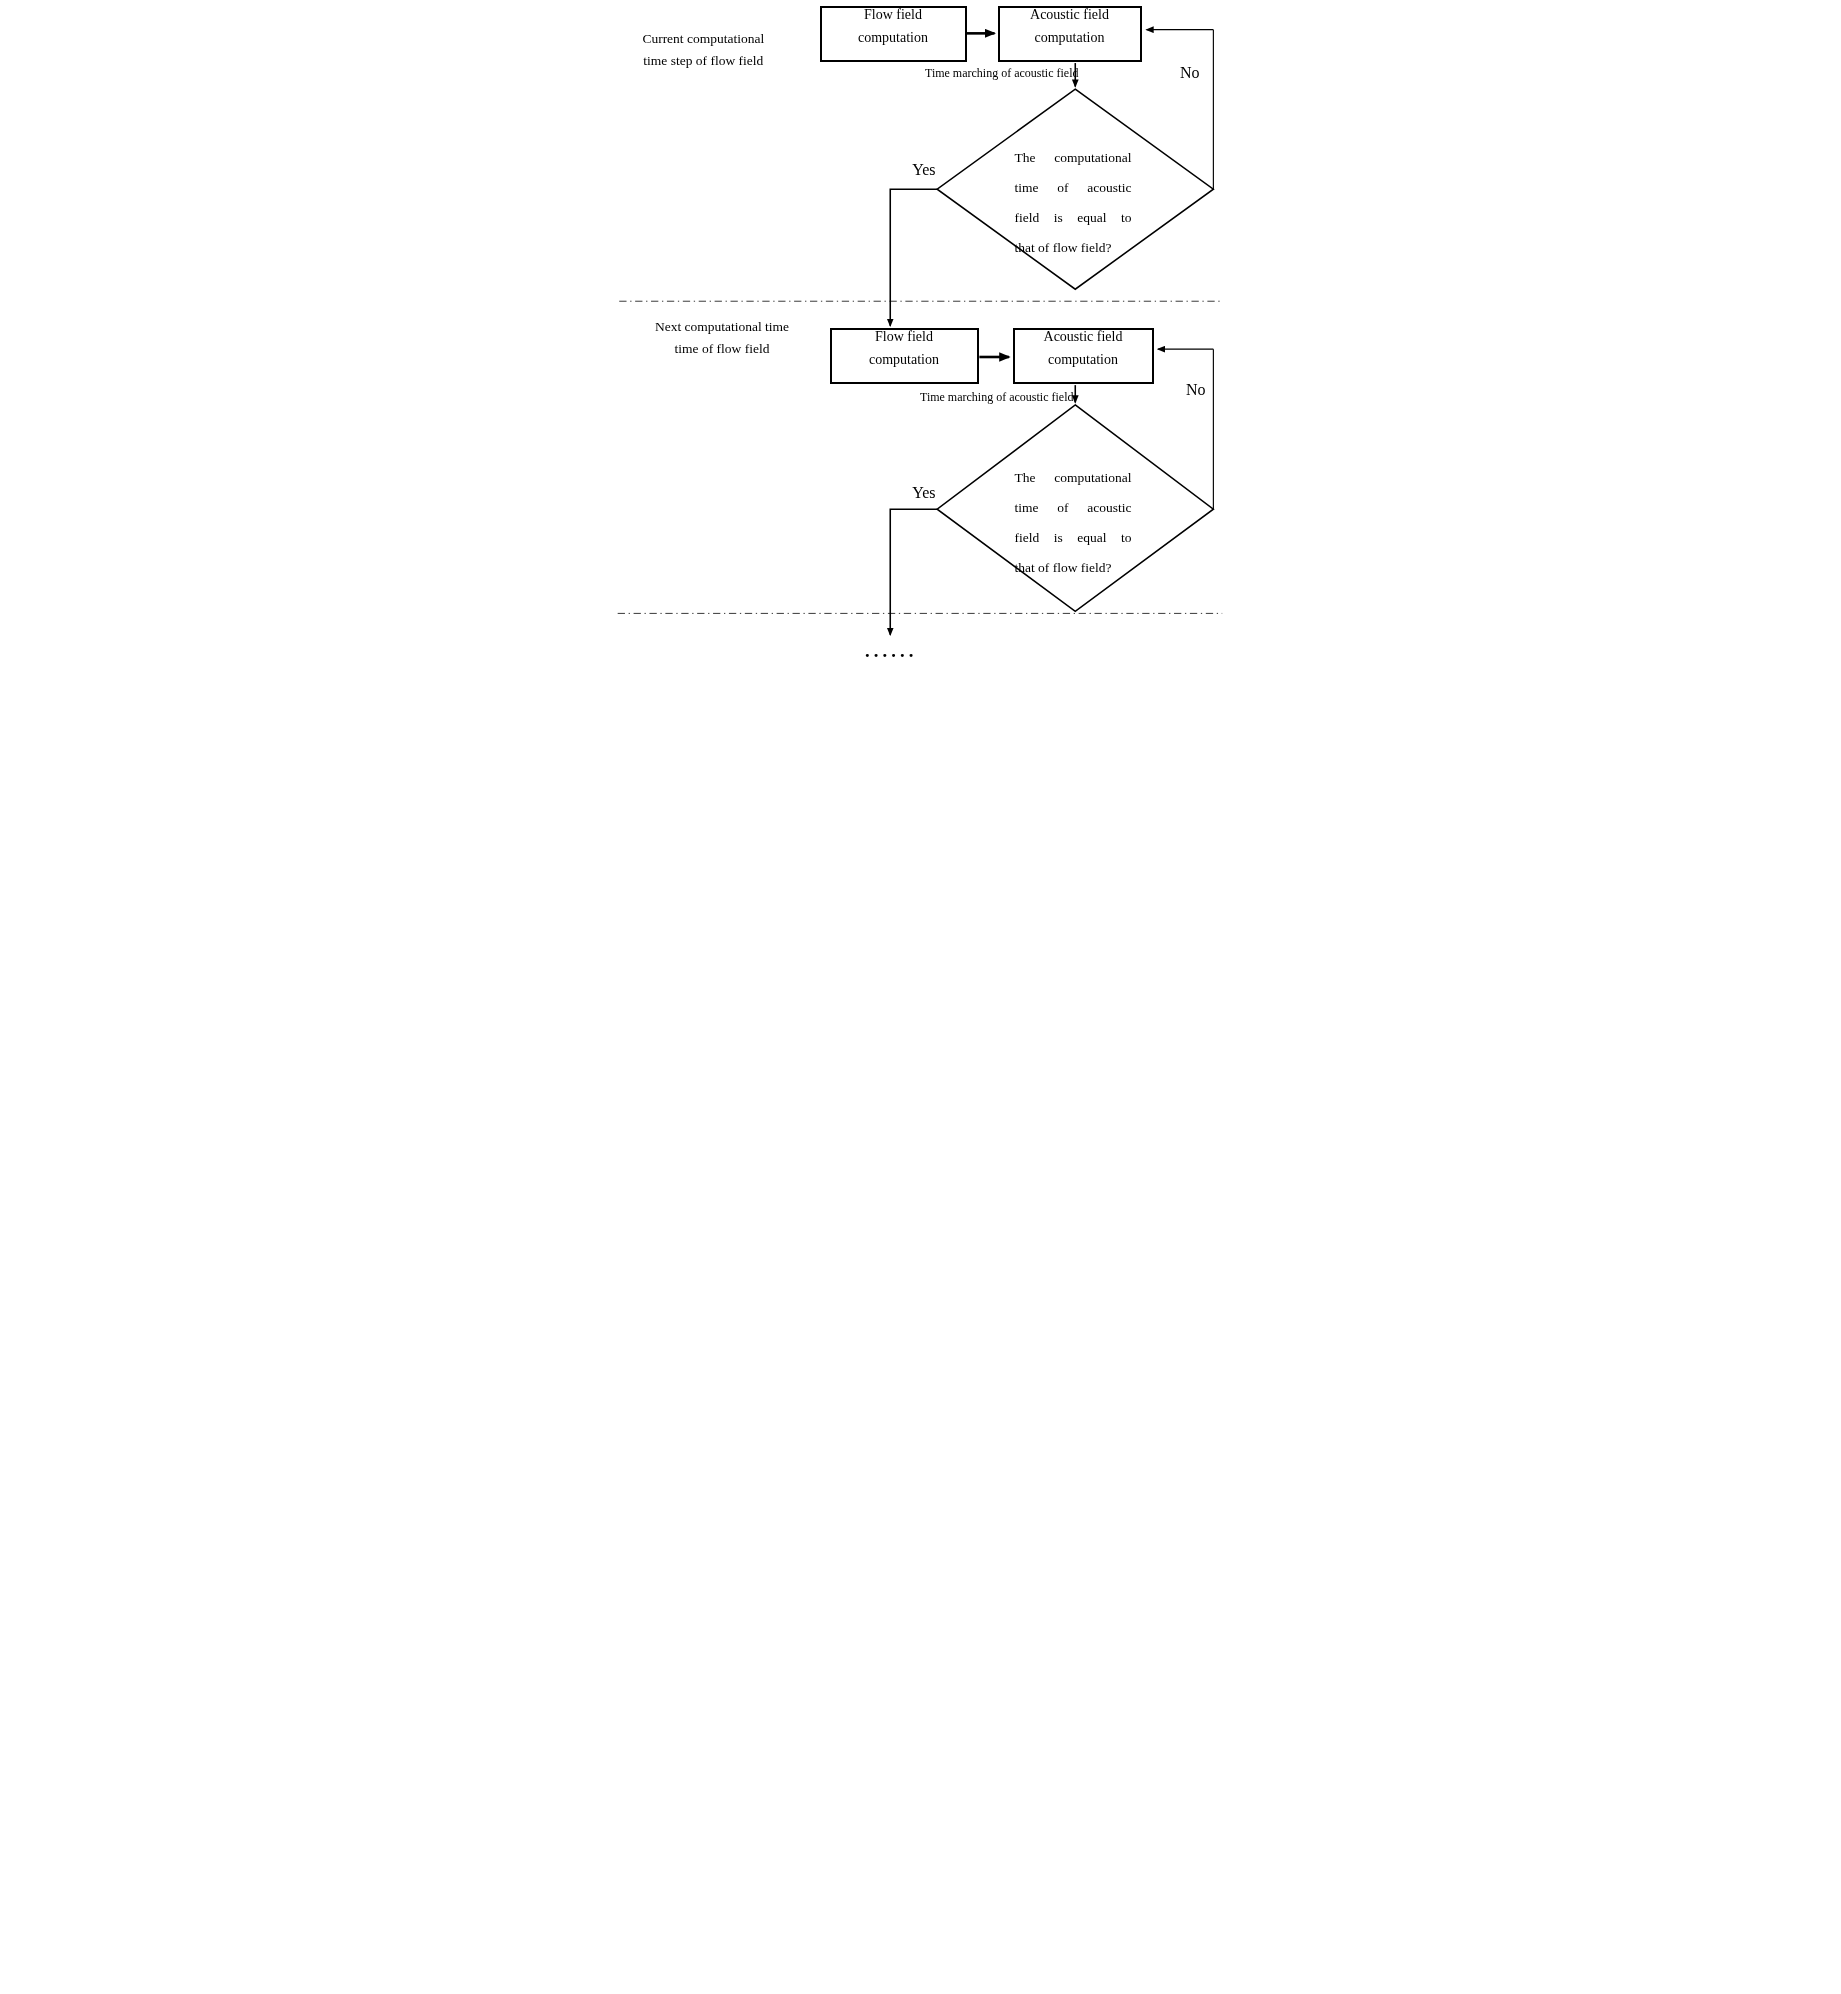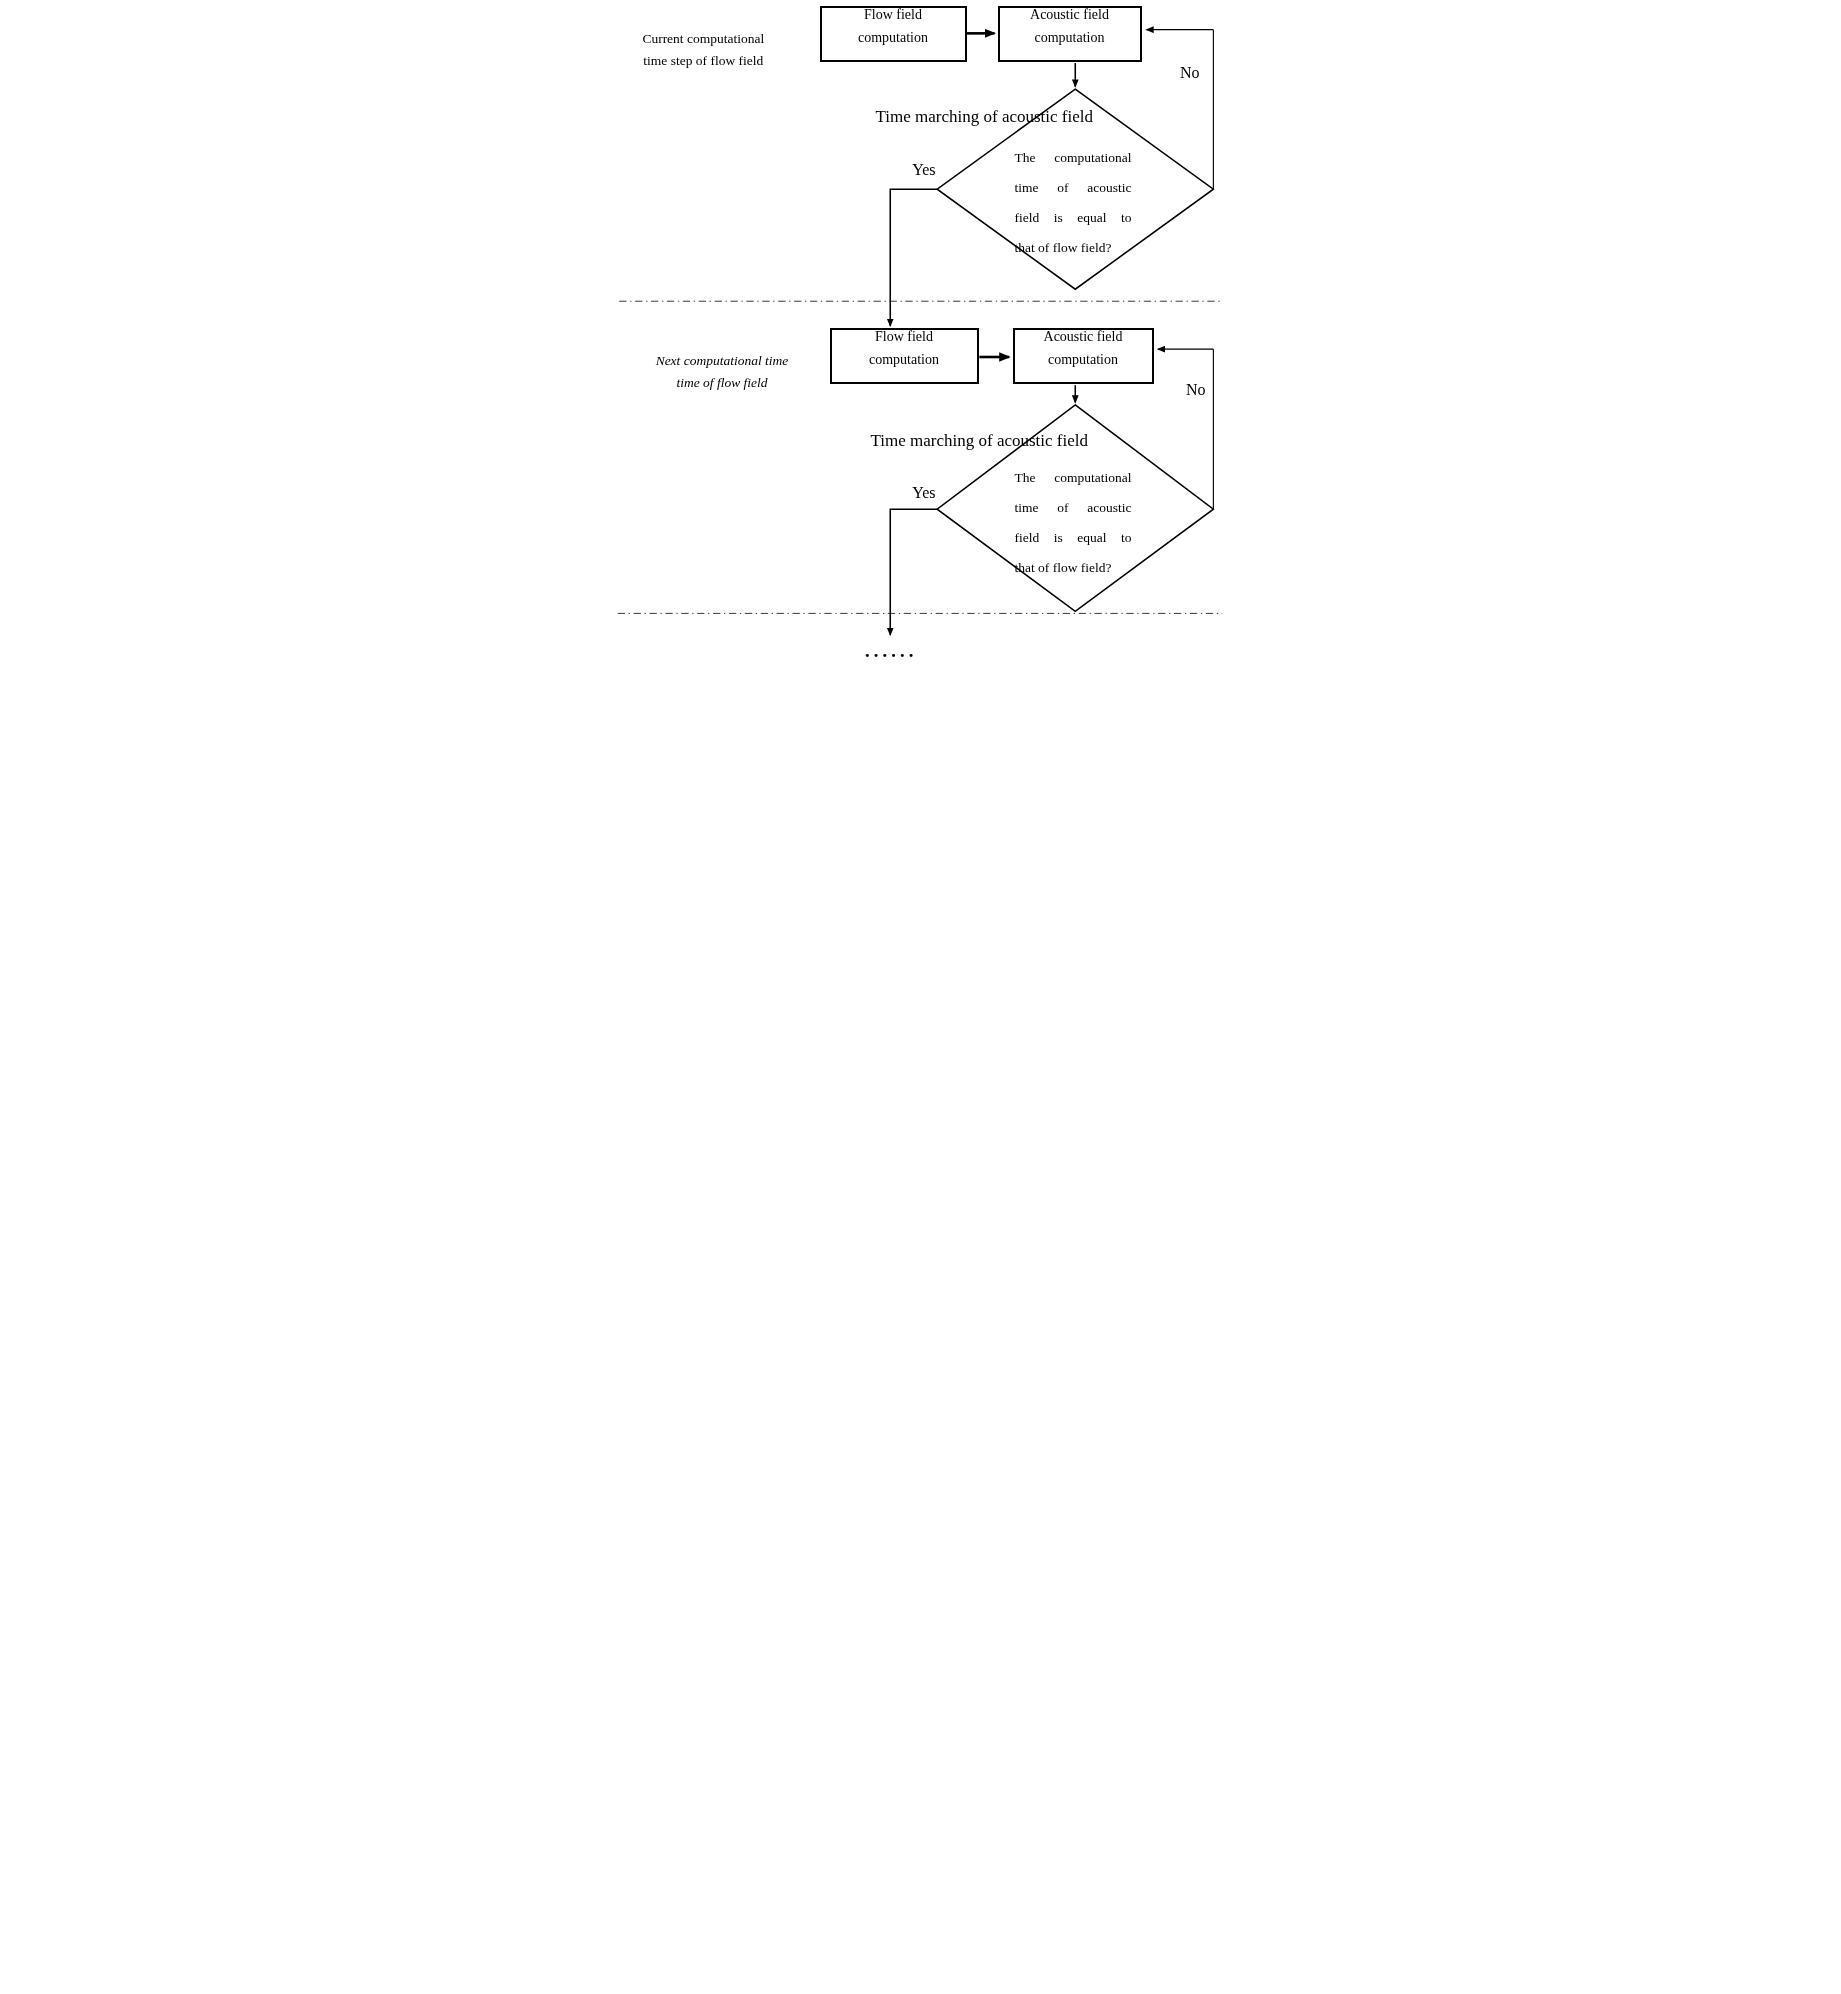--- a/index.html
+++ b/index.html
@@ -21,21 +21,21 @@
   .proc-box{
     position:absolute;
     border:2.1px solid #000;
     background:#fff;
     display:flex;flex-direction:column;align-items:center;
     gap:8.3px;
     font-size:14px;line-height:14.6px;text-align:center;
     box-sizing:border-box;
   }
   .flow-label{
-    font-size:17px;text-align:left;white-space:nowrap;line-height:14.6px;margin-top:44px;
+    font-size:12px;text-align:right;white-space:nowrap;line-height:14.6px;
   }
   .decision-text{
     position:absolute;width:117px;font-size:13.5px;
   }
   .decision-text .dline{
     height:30px;line-height:30px;white-space:nowrap;
     text-align:justify;text-align-last:justify;
   }
   .decision-text .dline.last{
     text-align:left;text-align-last:left;
@@ -103,21 +103,21 @@
 
   <div class="branch-label" style="left:275px;top:162px;width:47px;">Yes</div>
 
   <div class="decision-text" style="left:401px;top:143px;">
     <div class="dline">The computational</div>
     <div class="dline">time of acoustic</div>
     <div class="dline">field is equal to</div>
     <div class="dline last">that of flow field?</div>
   </div>
 
-  <div class="abs side-label" style="left:29px;top:350px;width:159px;font-style:italic;">
+  <div class="abs side-label" style="left:29px;top:316px;width:159px;">
     <div>Next computational time</div>
     <div>time of flow field</div>
   </div>
 
   <div class="proc-box" style="left:216px;top:328px;width:149px;height:56px;">
     <div>Flow field</div>
     <div>computation</div>
   </div>
 
   <div class="proc-box" style="left:399px;top:328px;width:141px;height:56px;">

